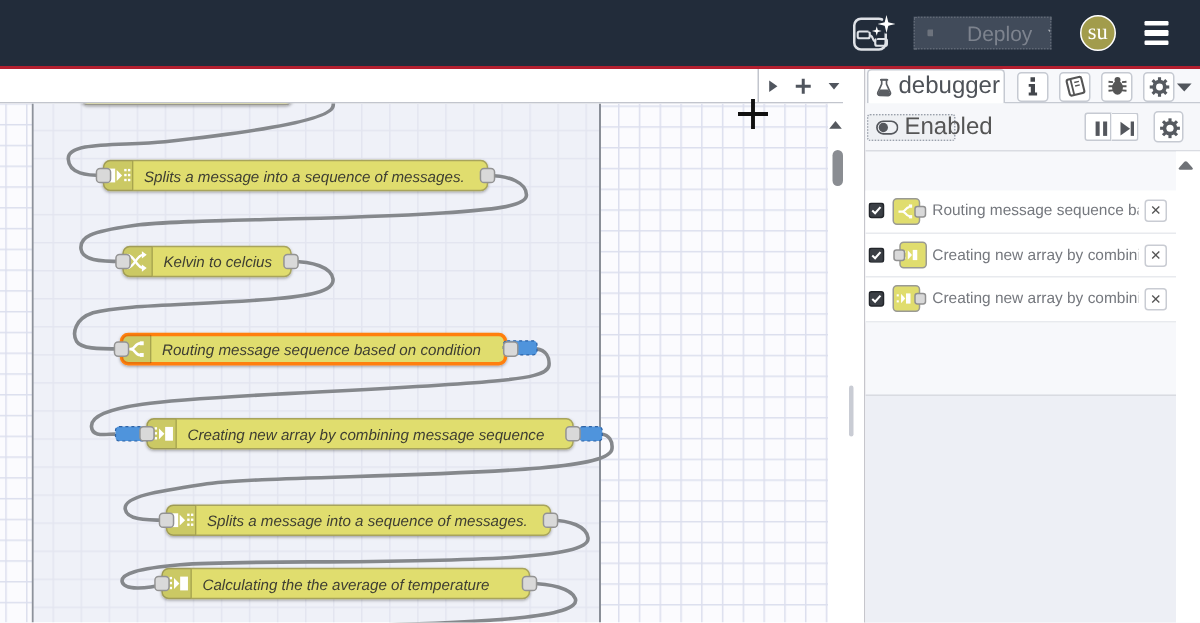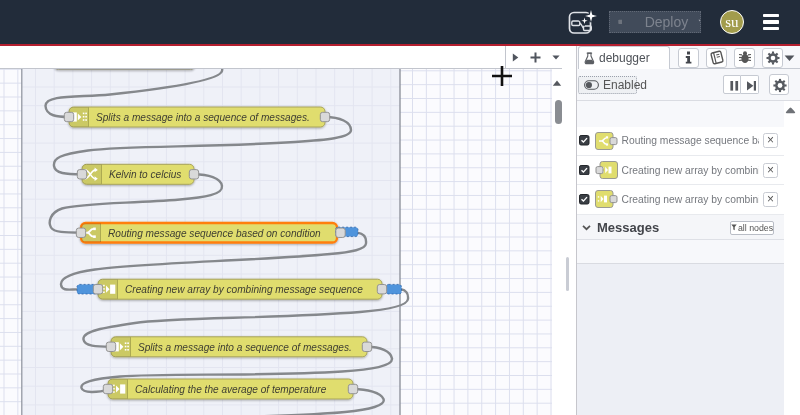--- a/index.html
+++ b/index.html
@@ -12,25 +12,25 @@
 #tabbar { position:absolute; left:0; top:46px; width:566px; height:23px; background:#fff; border-bottom:1px solid #c2c5cd; }
 #tb-btns { position:absolute; left:505px; top:0; width:61px; height:22px; border-left:1px solid #c2c5cd; border-right:1px solid #c2c5cd; display:flex; align-items:center; justify-content:space-around; }
 #vscroll { position:absolute; left:552px; top:69px; width:10px; height:346px; background:#fff; }
 #vthumb { position:absolute; left:2.5px; top:31px; width:7px; height:24px; background:#8a8d92; border-radius:3.5px; }
 
 #sep { position:absolute; left:562px; top:46px; width:15px; height:369px; background:#fff; border-right:1px solid #c6c6cc; }
 #grip { position:absolute; left:4px; top:211px; width:3px; height:34px; background:#c9ccd4; border-radius:2px; }
 
 #sidebar { position:absolute; left:577px; top:46px; width:223px; height:369px; background:#f7f8fb; font-family:"Liberation Sans",sans-serif; }
 #tabrow { position:absolute; left:0; top:0; width:223px; height:23px; }
-#dbtab { position:absolute; left:1px; top:0; width:92px; height:23px; background:#fff; border:1px solid #c6cad2; border-bottom:none; border-radius:3px 3px 0 0; display:flex; align-items:center; color:#4e5258; font-size:12px; }
+#dbtab { position:absolute; left:1px; top:0; width:92px; height:23px; background:#fff; border:1px solid #c6cad2; border-bottom:none; border-radius:3px 3px 0 0; display:flex; align-items:center; color:#4e5258; font-size:16px; }
 #tabrow-border { position:absolute; left:93px; top:22px; width:130px; height:1px; background:#c6cad2; }
 .ibtn { position:absolute; top:1.5px; width:21px; height:20px; background:#fff; border:1px solid #c6cad2; border-radius:3px; display:flex; align-items:center; justify-content:center; color:#555; }
 #toolrow { position:absolute; left:0; top:23px; width:223px; height:31.5px; background:#f6f7fa; border-bottom:1px solid #dadce2; }
-#enbtn { position:absolute; left:1px; top:6.5px; width:59px; height:18px; background:#eef0f3; border:1px dotted #9aa0ab; border-radius:2px; display:flex; align-items:center; font-size:12px; color:#555; }
+#enbtn { position:absolute; left:1px; top:6.5px; width:59px; height:18px; background:#eef0f3; border:1px dotted #9aa0ab; border-radius:2px; display:flex; align-items:center; font-size:16px; color:#555; }
 .pp { position:absolute; top:6px; width:18px; height:18.5px; background:#fff; border:1px solid #c6cad2; }
 #gearbtn { position:absolute; left:192px; top:4.5px; width:20px; height:21px; background:#fff; border:1px solid #c6cad2; border-radius:3px; }
 .sechead { position:absolute; left:0; width:207px; background:#f5f6f9; border-bottom:1px solid #dee0e6; display:flex; align-items:center; font-weight:bold; font-size:13px; color:#43454b; }
 #bprows { position:absolute; left:0; top:80.5px; width:207px; background:#fff; }
 .bprow { height:29.4px; border-bottom:1px solid #e8eaee; display:flex; align-items:center; padding-left:2px; gap:4px; overflow:hidden; }
 .bptext { font-size:10.3px; color:#75787e; white-space:nowrap; overflow:hidden; flex:1 1 auto; }
 .xbtn { flex:0 0 auto; width:15px; height:15px; border:1px solid #c9ccd3; border-radius:2.5px; background:#fff; color:#555; font-size:12px; line-height:13px; text-align:center; margin-right:6px; }
 #anbtn { position:absolute; left:153px; top:6px; width:44px; height:13.5px; white-space:nowrap; overflow:hidden; background:#fff; border:1px solid #b9bdc6; border-radius:2px; font-size:8.8px; font-weight:normal; color:#555; display:flex; align-items:center; justify-content:center; gap:1px; }
 #msgarea { position:absolute; left:0; top:216.6px; width:207px; height:152.4px; background:#edeff5; border-top:1px solid #d9dbe1; }
 #sbtrack { position:absolute; left:207px; top:54.5px; width:16px; height:314.5px; background:#fff; }
@@ -346,28 +346,20 @@
           <rect x="3.8" y="7.2" width="1.4" height="1.4" fill="#fff"></rect>
           <rect x="3.8" y="11.2" width="1.4" height="1.4" fill="#fff"></rect>
           <path d="M6.7,6.8 L9.5,10 L6.7,13.2 Z" fill="#fff"></path>
           <rect x="10" y="6.6" width="3" height="6.8" fill="#fff"></rect>
           <rect x="16" y="6.6" width="7" height="7" rx="1.6" fill="#d9d9d9" stroke="#919191"></rect>
         </svg>
         <div class="bptext">Creating new array by combining message sequence</div>
         <div class="xbtn">×</div>
       </div>
     </div>
-  <div class="sechead" style="top:169.2px;height:25px">
-    <svg width="9" height="7" style="margin:0 6px 0 5px">
-        <path d="M1,1.8 L4.5,5.2 L8,1.8" stroke="#555" stroke-width="1.7" fill="none"></path>
-      </svg>Messages
-    <div id="anbtn"><svg width="6" height="7" style="flex:0 0 auto">
-          <path d="M0.3,0.4 h5.4 l-2,2.7 v3.2 l-1.4,-0.9 v-2.3 Z" fill="#555"></path>
-        </svg>all nodes</div>
-  </div>
   <div id="msgarea"></div>
   <div id="sbtrack">
       <svg width="12" height="12" style="position:absolute;left:1px;top:4px">
         <path d="M0.8,7.4 Q1,6.9 1.6,6.2 L4.6,2.9 Q5.5,2.1 6.4,2.9 L9.4,6.2 Q10,6.9 10.2,7.4 Q10.3,8.2 9.2,8.2 h-7.4 Q0.7,8.2 0.8,7.4 Z" fill="#6f7277"></path>
       </svg>
     </div>
 </div>
 
 <svg style="position:absolute;left:490px;top:64px" width="24" height="24">
     <path d="M12,2 V22 M2,12 H22" stroke="#111" stroke-width="2.6"></path>

